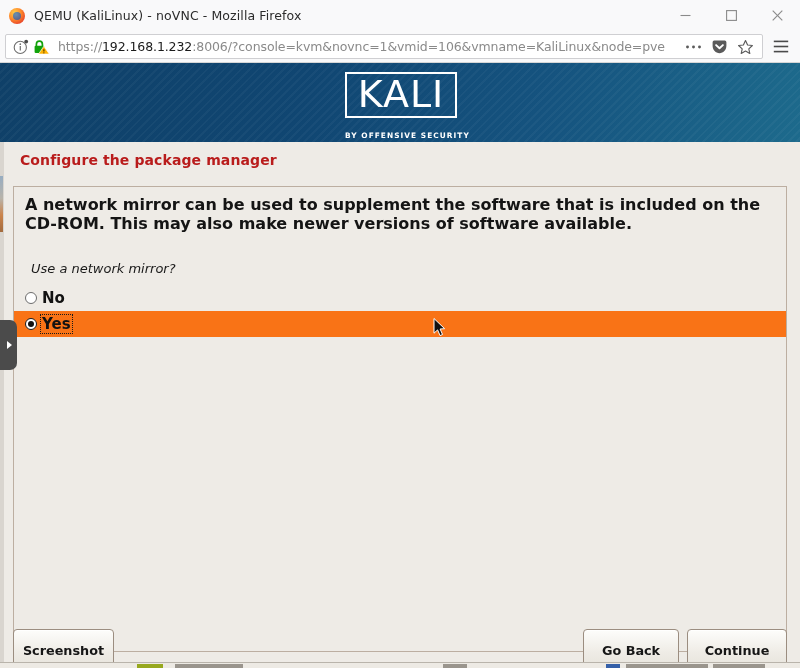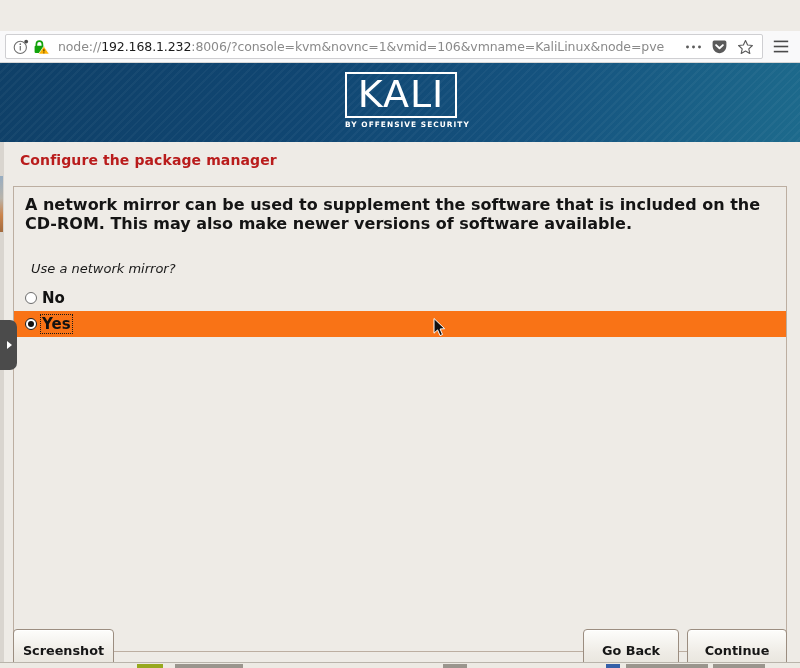--- a/index.html
+++ b/index.html
@@ -148,21 +148,21 @@
     letter-spacing: 1px;
     line-height: 1;
     position: relative;
     top: -1px;
   }
   .kali-sub {
     color: #ffffff;
     font-size: 7.4px;
     font-weight: bold;
     letter-spacing: 1.05px;
-    margin-top: 2px;
+    margin-top: 13px;
     white-space: nowrap;
   }
 
   
   .inst-area {
     position: absolute;
     left: 0; top: 142px;
     width: 800px; height: 526px;
     background: #eeebe6;
   }
@@ -318,20 +318,45 @@
     left: 433px; top: 318px;
     width: 14px; height: 20px;
     pointer-events: none;
   }
 </style>
 </head>
 <body>
 
 <div id="root">
 
+  <div class="ff-titlebar">
+    <div class="ff-favicon">
+      <div class="fx-outer"></div>
+      <div class="fx-inner"></div>
+    </div>
+    <div class="ff-title">QEMU (KaliLinux) - noVNC - Mozilla Firefox</div>
+    <div class="ff-winbtns">
+      <div class="ff-winbtn">
+        <svg width="11" height="11" viewBox="0 0 11 11">
+          <line x1="0.5" y1="5.5" x2="10.5" y2="5.5" stroke="#8a8a8a" stroke-width="1.1"></line>
+        </svg>
+      </div>
+      <div class="ff-winbtn">
+        <svg width="11" height="11" viewBox="0 0 11 11">
+          <rect x="0.6" y="0.6" width="9.8" height="9.8" fill="none" stroke="#8a8a8a" stroke-width="1.1"></rect>
+        </svg>
+      </div>
+      <div class="ff-winbtn">
+        <svg width="11" height="11" viewBox="0 0 11 11">
+          <line x1="0.7" y1="0.7" x2="10.3" y2="10.3" stroke="#8a8a8a" stroke-width="1.1"></line>
+          <line x1="10.3" y1="0.7" x2="0.7" y2="10.3" stroke="#8a8a8a" stroke-width="1.1"></line>
+        </svg>
+      </div>
+    </div>
+  </div>
 
   <div class="ff-navbar">
     <div class="urlbar">
       <div class="id-info">
         <svg width="16" height="16" viewBox="0 0 16 16">
           <circle cx="7.3" cy="8.4" r="6.1" fill="none" stroke="#6f6f6f" stroke-width="1.1"></circle>
           <line x1="7.3" y1="7" x2="7.3" y2="11.6" stroke="#6f6f6f" stroke-width="1.2"></line>
           <circle cx="7.3" cy="5.2" r="0.85" fill="#6f6f6f"></circle>
           <circle cx="13.2" cy="2.6" r="1.9" fill="#4a4a4a"></circle>
         </svg>
@@ -339,21 +364,21 @@
       <div class="id-lock">
         <svg width="17" height="16" viewBox="0 0 17 16">
           <path d="M3.4 7 V5.2 a3 3 0 0 1 6 0 V7" fill="none" stroke="#12a20b" stroke-width="1.7"></path>
           <rect x="1.6" y="6.7" width="9.6" height="7.4" rx="1.1" fill="#12a20b"></rect>
           <polygon points="10.9,7.2 16.3,15.1 5.5,15.1" fill="#ffb302" stroke="#ffffff" stroke-width="0.7"></polygon>
           <line x1="10.9" y1="10.2" x2="10.9" y2="12.6" stroke="#4a3400" stroke-width="1.2"></line>
           <circle cx="10.9" cy="13.8" r="0.65" fill="#4a3400"></circle>
         </svg>
       </div>
       <div class="url-text">
-        <span>node://</span><span class="host">192.168.1.232</span><span>:8006/?console=kvm&amp;novnc=1&amp;vmid=106&amp;vmname=KaliLinux&amp;node=pve</span>
+        <span>https://</span><span class="host">192.168.1.232</span><span>:8006/?console=kvm&amp;novnc=1&amp;vmid=106&amp;vmname=KaliLinux&amp;node=pve</span>
       </div>
       <div class="urlbar-actions">
         <div class="ub-icon">
           <svg width="17" height="6" viewBox="0 0 17 6">
             <circle cx="2.5" cy="3" r="1.45" fill="#5a5a5a"></circle>
             <circle cx="8.5" cy="3" r="1.45" fill="#5a5a5a"></circle>
             <circle cx="14.5" cy="3" r="1.45" fill="#5a5a5a"></circle>
           </svg>
         </div>
         <div class="ub-icon">

